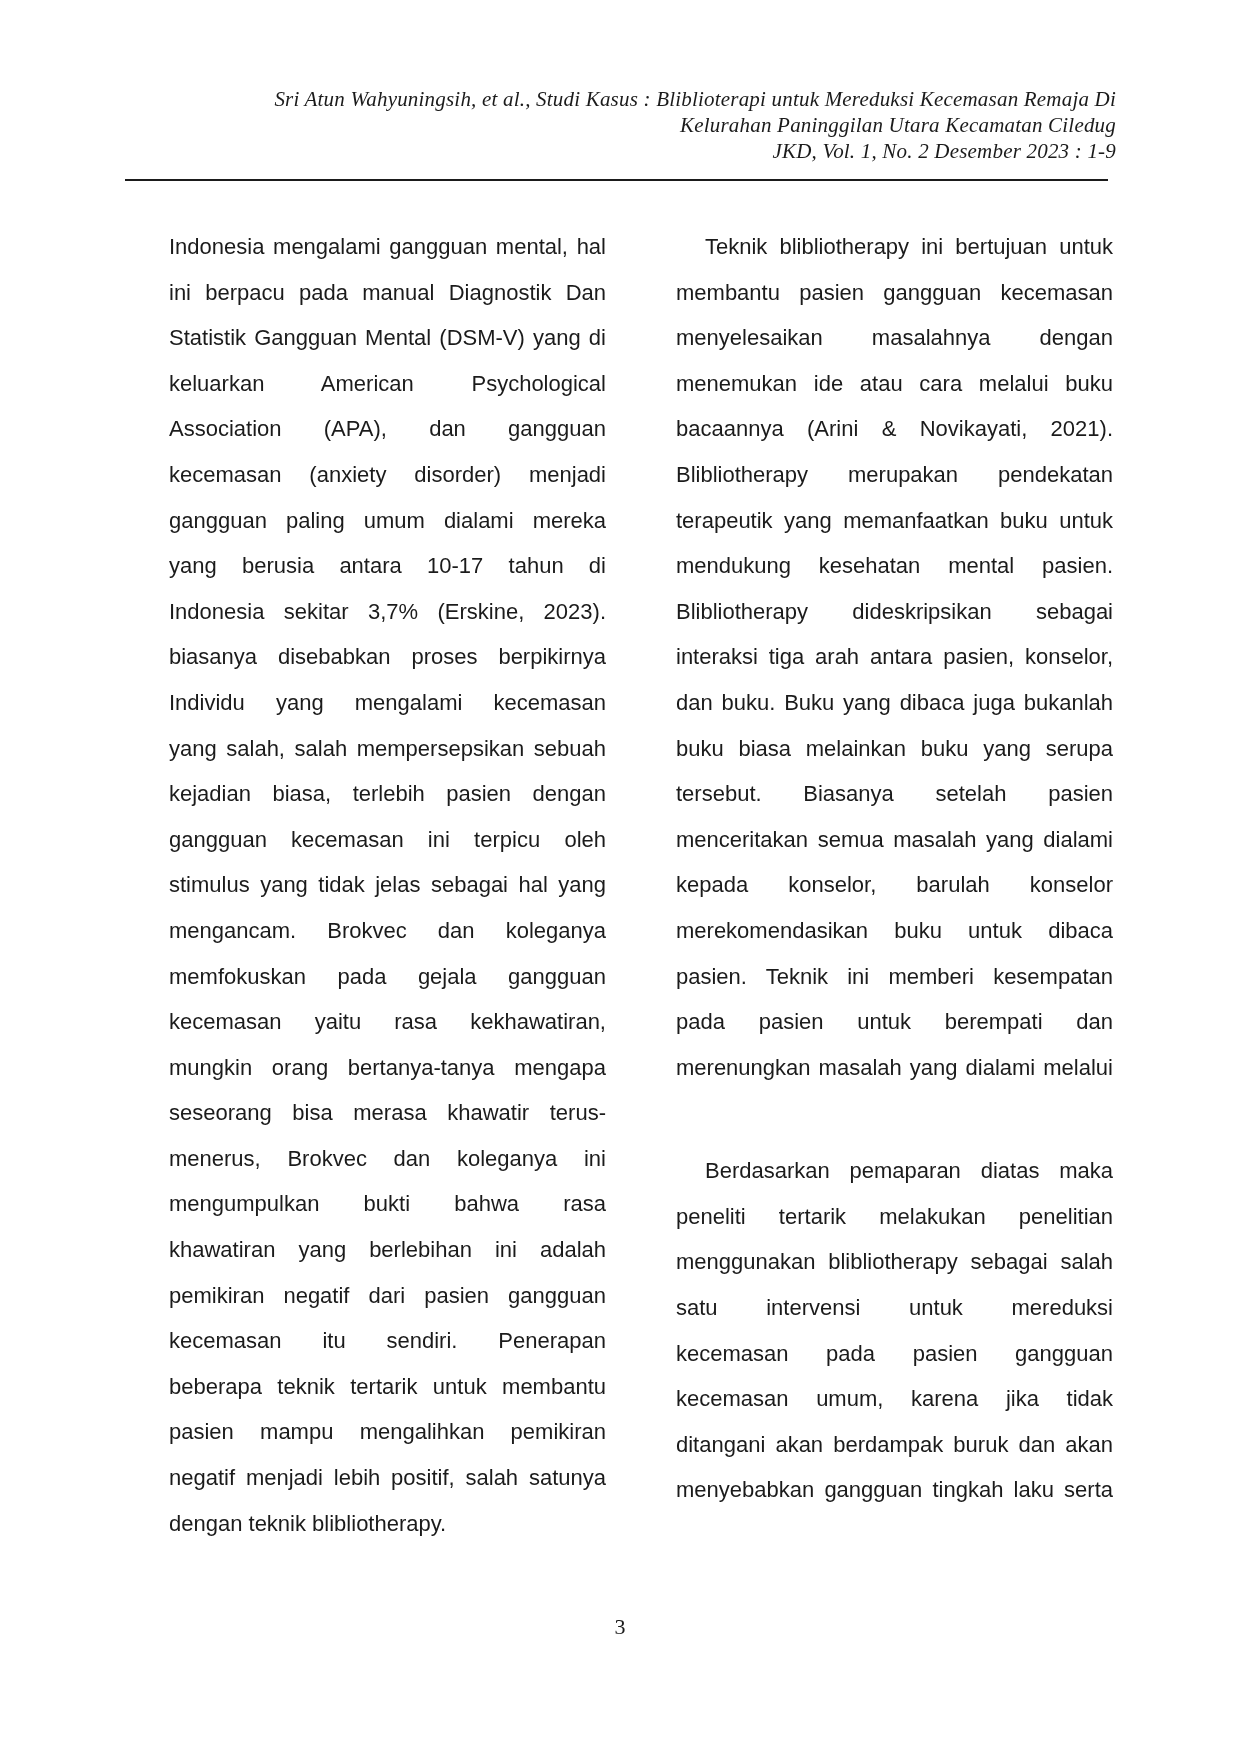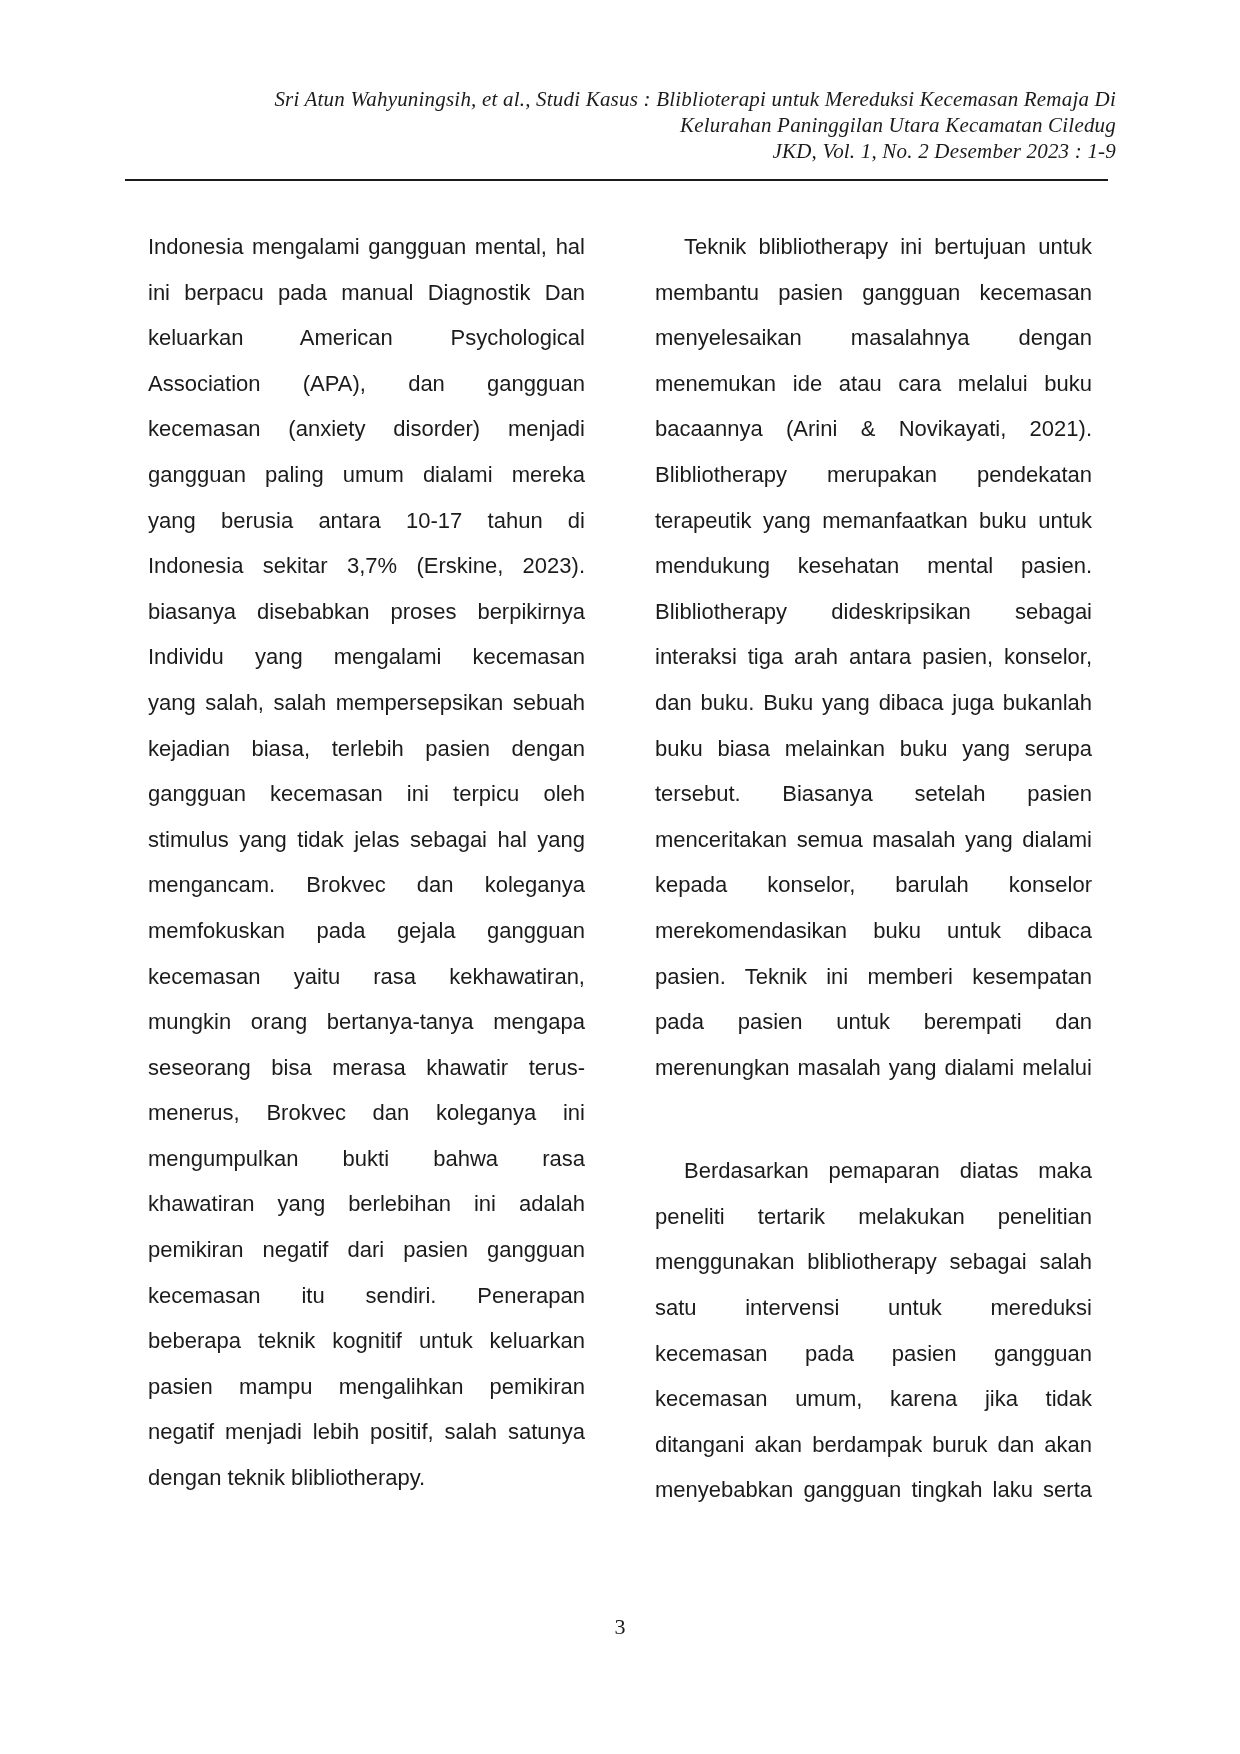--- a/index.html
+++ b/index.html
@@ -36,20 +36,21 @@
     height:2px;
     background:var(--ink);
   }
   .col{
     position:absolute;
     top:224px;
     width:437px;
     font-family:"Liberation Sans","DejaVu Sans",sans-serif;
     font-size:22px;
     color:var(--ink);
+    margin-left:21px;
   }
   .col-left{left:148px;}
   .col-right{left:655px;}
   .line{
     height:45.6px;
     line-height:45.6px;
     text-align:justify;
     text-align-last:justify;
     white-space:normal;
   }
@@ -84,20 +85,21 @@
     <div class="h-line">Kelurahan Paninggilan Utara Kecamatan Ciledug</div>
     <div class="h-line">JKD, Vol. 1, No. 2 Desember 2023 : 1-9</div>
   </header>
 
   <div class="header-rule"></div>
 
   <main>
     <div class="col col-left">
         <div class="line">Indonesia mengalami gangguan mental, hal</div>
         <div class="line">ini berpacu pada manual Diagnostik Dan</div>
+        <div class="line">Statistik Gangguan Mental (DSM-V) yang di</div>
         <div class="line">keluarkan American Psychological</div>
         <div class="line">Association (APA), dan gangguan</div>
         <div class="line">kecemasan (anxiety disorder) menjadi</div>
         <div class="line">gangguan paling umum dialami mereka</div>
         <div class="line">yang berusia antara 10-17 tahun di</div>
         <div class="line">Indonesia sekitar 3,7% (Erskine, 2023).</div>
         <div class="line">biasanya disebabkan proses berpikirnya</div>
         <div class="line">Individu yang mengalami kecemasan</div>
         <div class="line">yang salah, salah mempersepsikan sebuah</div>
         <div class="line">kejadian biasa, terlebih pasien dengan</div>
@@ -106,21 +108,21 @@
         <div class="line">mengancam. Brokvec dan koleganya</div>
         <div class="line">memfokuskan pada gejala gangguan</div>
         <div class="line">kecemasan yaitu rasa kekhawatiran,</div>
         <div class="line">mungkin orang bertanya-tanya mengapa</div>
         <div class="line">seseorang bisa merasa khawatir terus-</div>
         <div class="line">menerus, Brokvec dan koleganya ini</div>
         <div class="line">mengumpulkan bukti bahwa rasa</div>
         <div class="line">khawatiran yang berlebihan ini adalah</div>
         <div class="line">pemikiran negatif dari pasien gangguan</div>
         <div class="line">kecemasan itu sendiri. Penerapan</div>
-        <div class="line">beberapa teknik kognitif untuk keluarkan</div>
+        <div class="line">beberapa teknik tertarik untuk membantu</div>
         <div class="line">pasien mampu mengalihkan pemikiran</div>
         <div class="line">negatif menjadi lebih positif, salah satunya</div>
         <div class="line last">dengan teknik blibliotherapy.</div>
       </div>
     <div class="col col-right">
         <div class="line indent">Teknik blibliotherapy ini bertujuan untuk</div>
         <div class="line">membantu pasien gangguan kecemasan</div>
         <div class="line">menyelesaikan masalahnya dengan</div>
         <div class="line">menemukan ide atau cara melalui buku</div>
         <div class="line">bacaannya (Arini &amp; Novikayati, 2021).</div>

